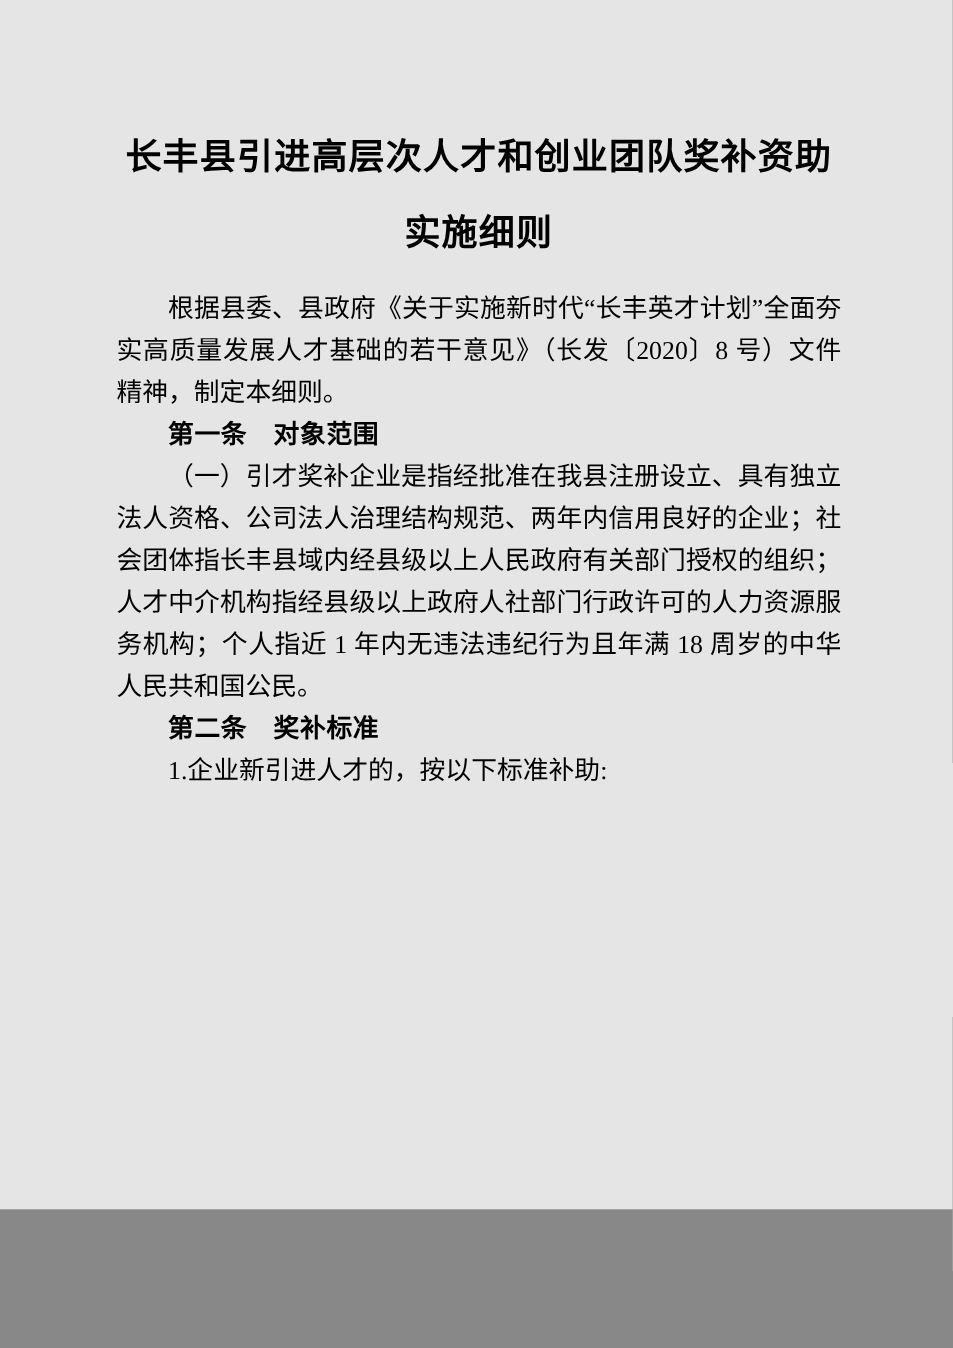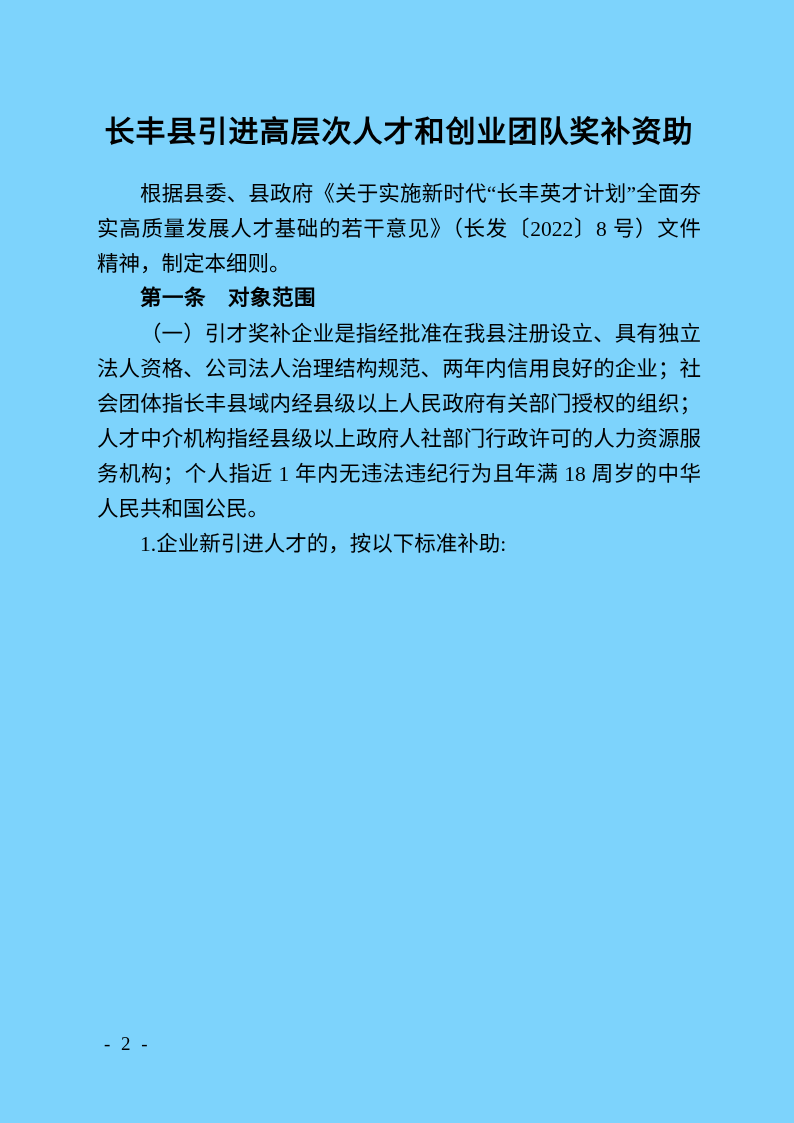--- a/index.html
+++ b/index.html
@@ -3,23 +3,23 @@
 <meta charset="utf-8">
 <style>
   html, body {
     margin: 0;
     padding: 0;
     background: #888;
   }
   .page {
     position: relative;
     width: 794px;
-    height: 1123px;
+    height: 1008px;
     margin: 0 auto;
-    background: #7dd3fc;
+    background: #e5e5e5;
     color: #000000;
     font-family: "Liberation Serif", "DejaVu Serif", serif;
     overflow: hidden;
     box-sizing: border-box;
   }
   .content {
     position: absolute;
     left: 97px;
     top: 100px;
     width: 604px;
@@ -39,39 +39,40 @@
   .body-text p {
     margin: 0;
     font-size: 21.5px;
     line-height: 35px;
     text-align: justify;
     text-indent: 2em;
     word-break: break-all;
   }
   .body-text p.heading {
     font-weight: bold;
-    font-family: Liberation Mono, monospace;
+    font-family: Liberation Sans, sans-serif;
     letter-spacing: 0.5px;
   }
   .page-number {
     position: absolute;
     left: 104px;
     top: 1033px;
     font-size: 19px;
     letter-spacing: 3px;
     font-family: "Liberation Serif", "DejaVu Serif", serif;
   }
 </style>
 </head>
 <body>
 
 <div class="page">
   <div class="content">
-    <h1 class="doc-title"><span>长丰县引进高层次人才和创业团队奖补资助</span><br></h1>
+    <h1 class="doc-title"><span>长丰县引进高层次人才和创业团队奖补资助</span><br><span>实施细则</span></h1>
     <div class="body-text" id="paragraphs">
-        <p class="body">根据县委、县政府《关于实施新时代“长丰英才计划”全面夯实高质量发展人才基础的若干意见》（长发〔2022〕8 号）文件精神，制定本细则。</p>
+        <p class="body">根据县委、县政府《关于实施新时代“长丰英才计划”全面夯实高质量发展人才基础的若干意见》（长发〔2020〕8 号）文件精神，制定本细则。</p>
         <p class="heading">第一条　对象范围</p>
         <p class="body">（一）引才奖补企业是指经批准在我县注册设立、具有独立法人资格、公司法人治理结构规范、两年内信用良好的企业；社会团体指长丰县域内经县级以上人民政府有关部门授权的组织；人才中介机构指经县级以上政府人社部门行政许可的人力资源服务机构；个人指近 1 年内无违法违纪行为且年满 18 周岁的中华人民共和国公民。</p>
+        <p class="heading">第二条　奖补标准</p>
         <p class="body">1.企业新引进人才的，按以下标准补助:</p>
       </div>
   </div>
   <div class="page-number">- 2 -</div>
 </div>
 
 </body></html>

